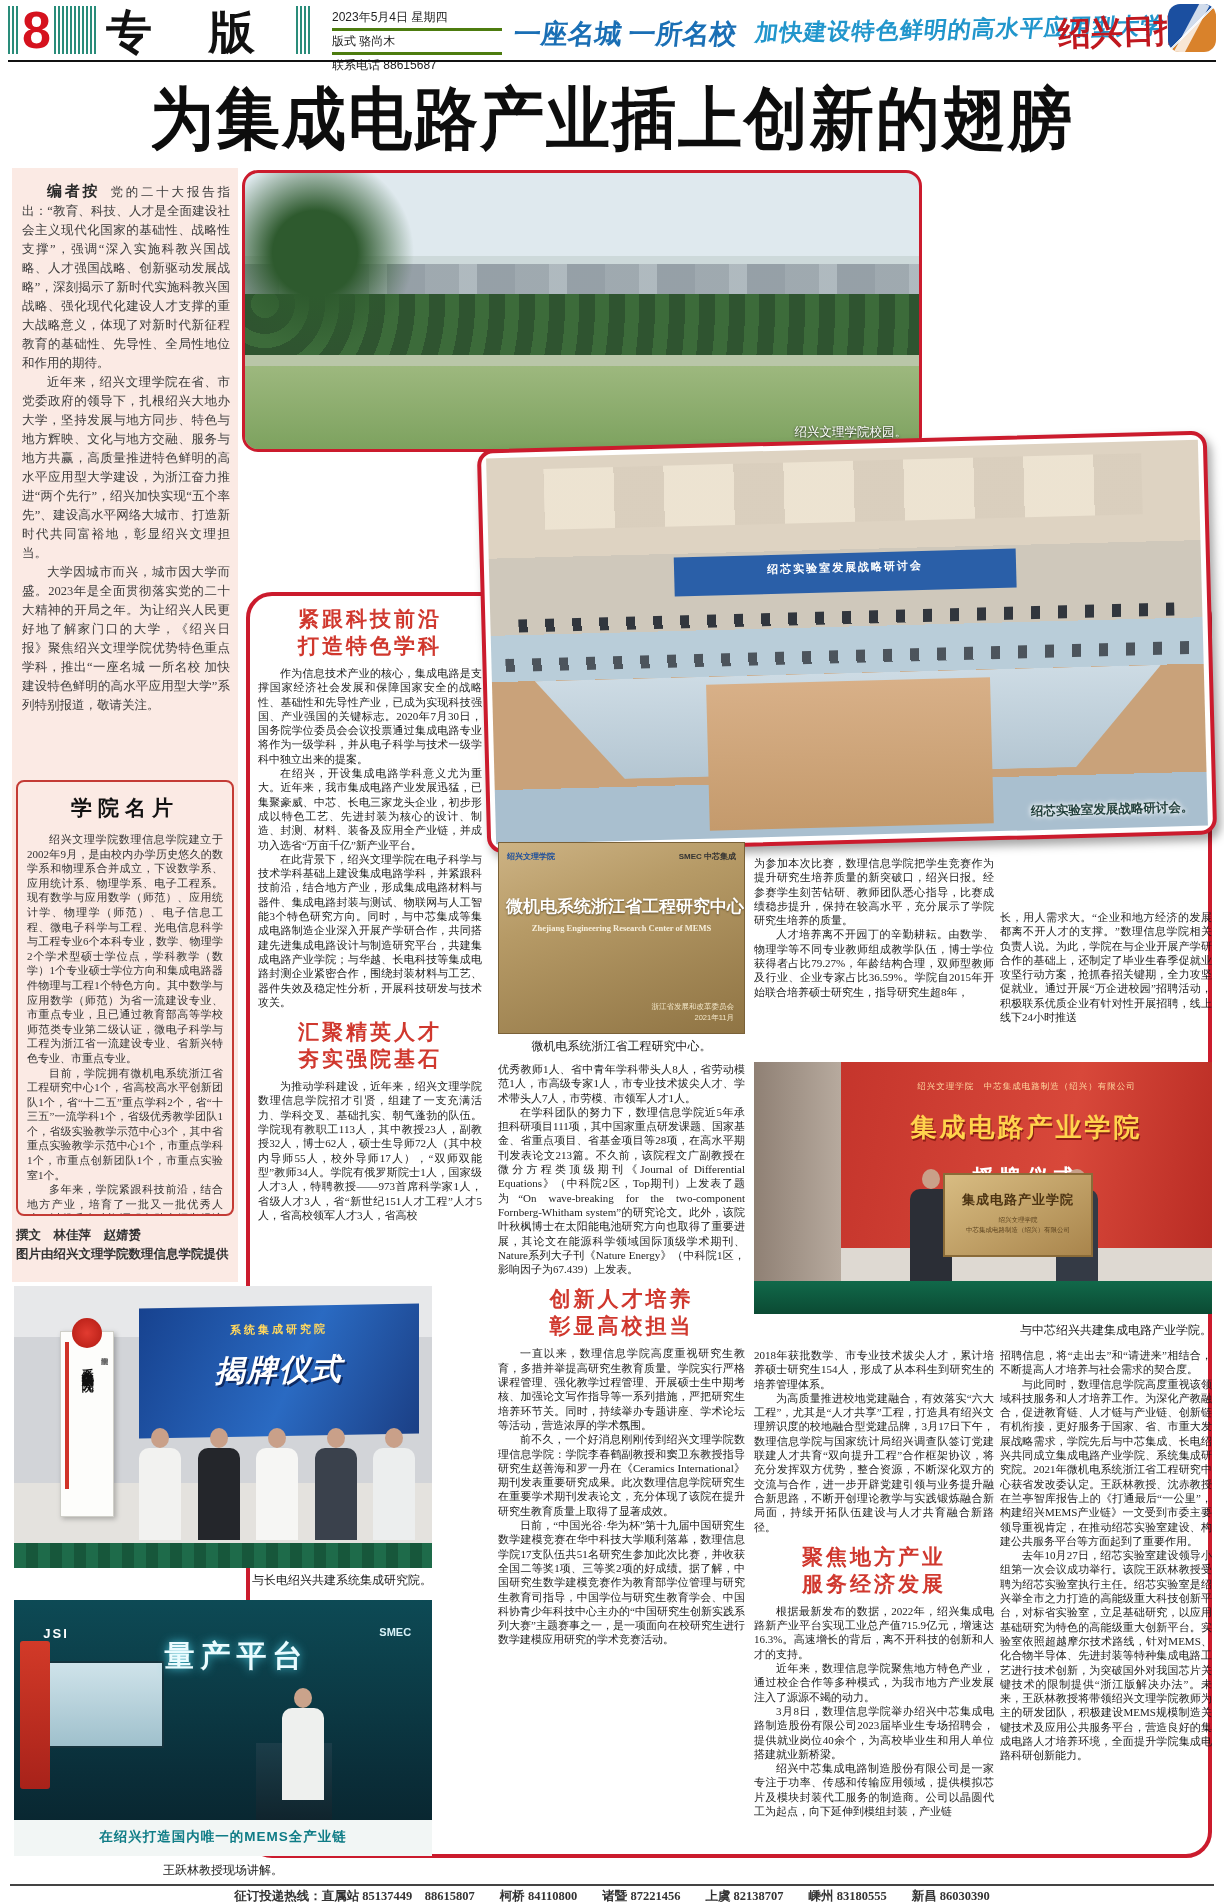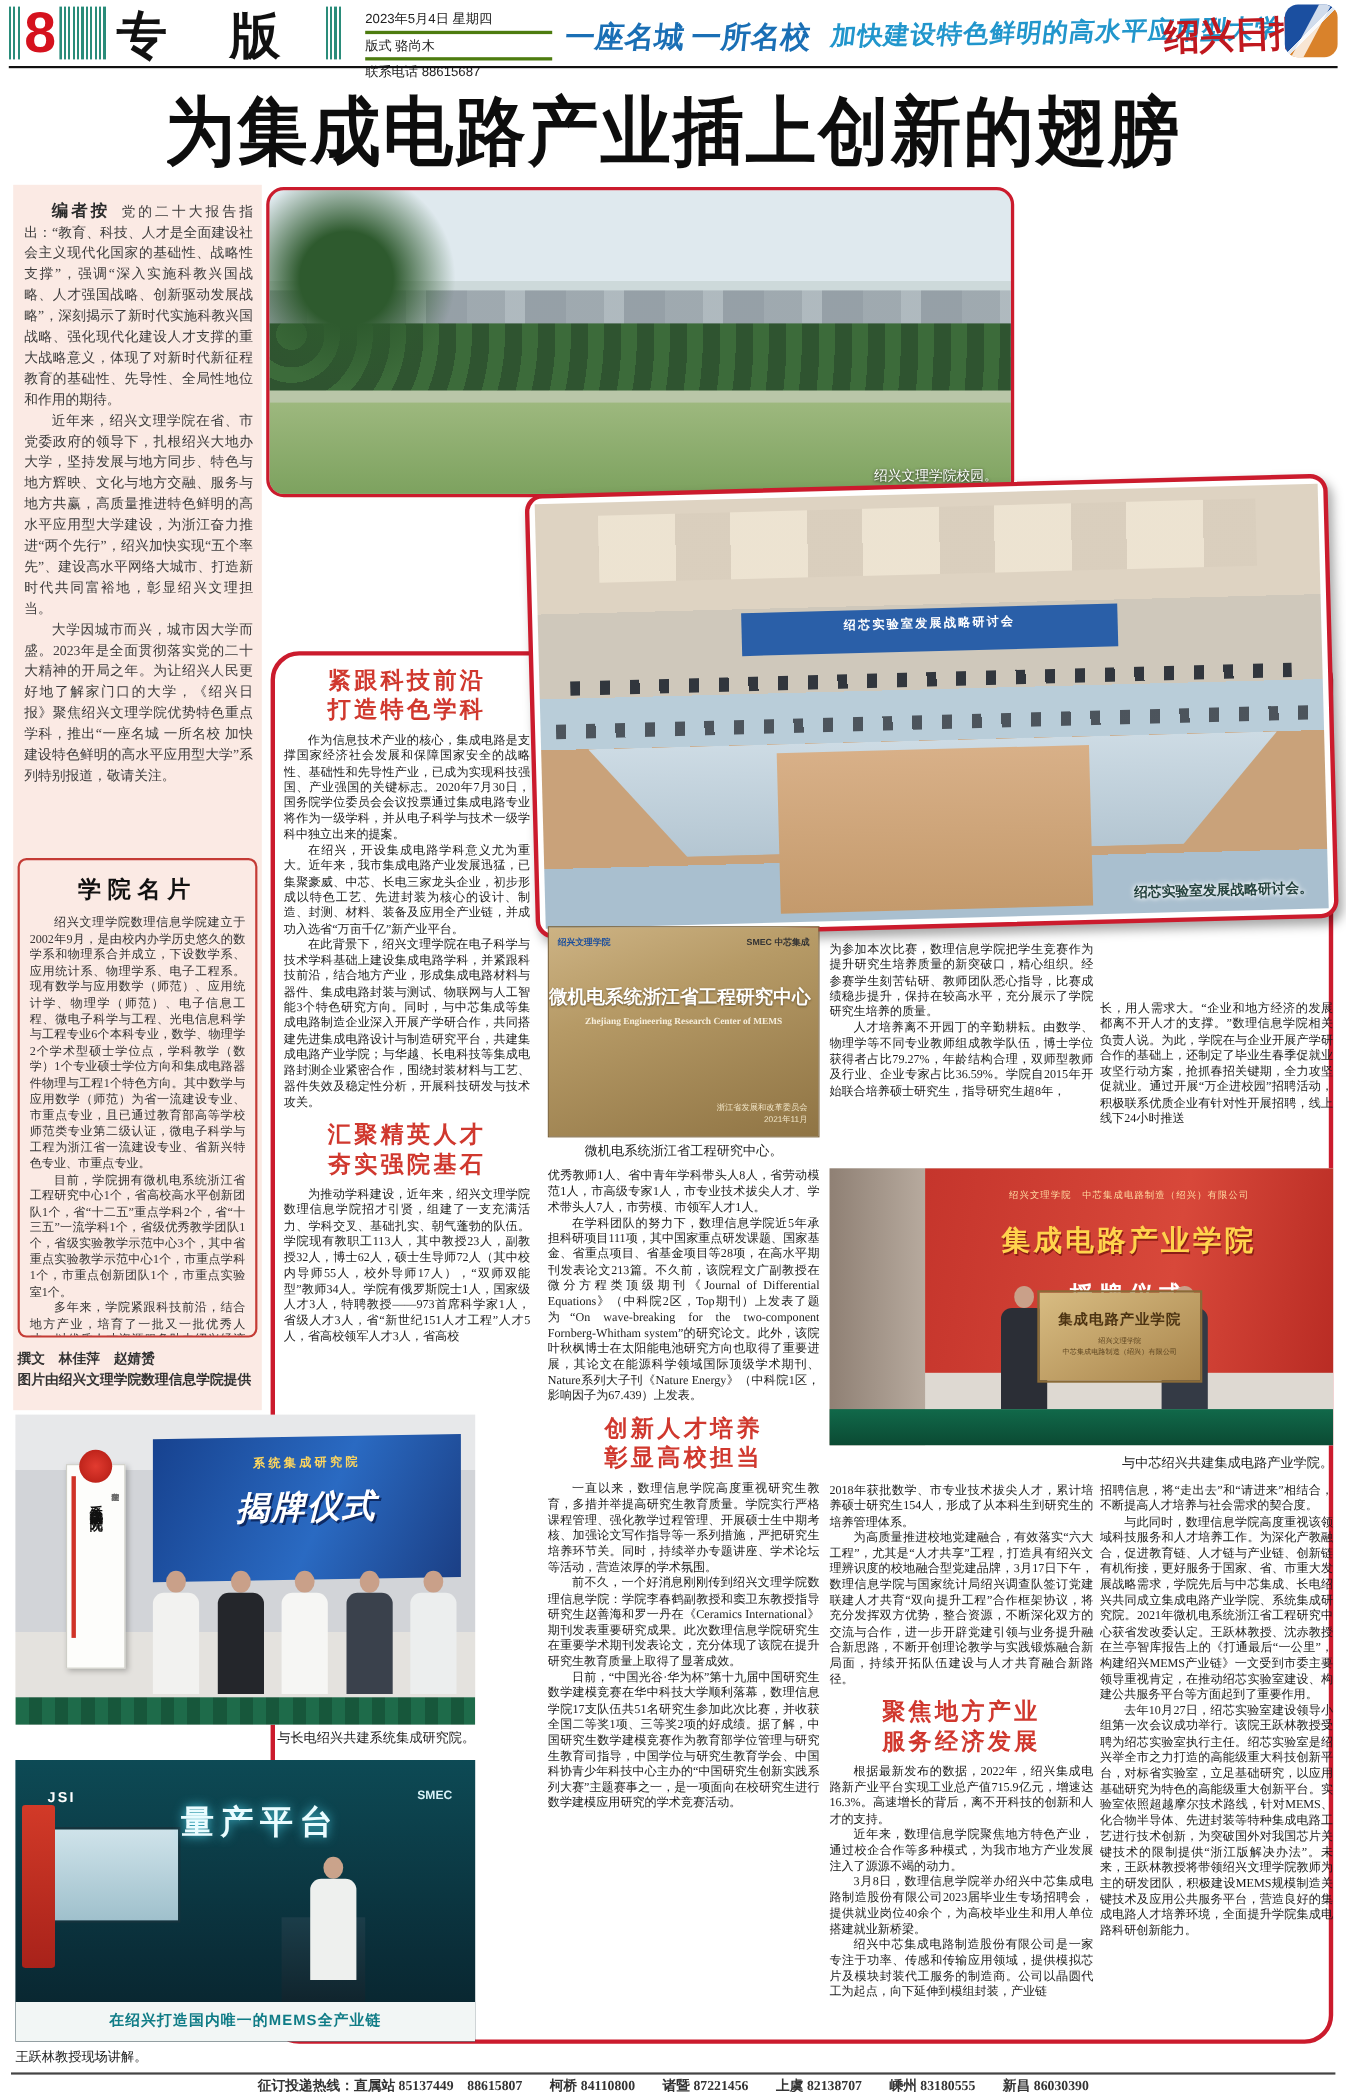--- a/index.html
+++ b/index.html
@@ -49,21 +49,21 @@
   #col4a{top:856px;left:754px;width:240px;height:206px}
   #col4b{top:1348px;left:754px;width:240px;height:532px}
   #col5a{top:910px;left:1000px;width:212px;height:150px}
   #col5b{top:1348px;left:1000px;width:212px;height:532px}
 
   
   .cap{font:12px "Liberation Serif",serif;color:#222;z-index:4}
   #cap-plaque{top:1038px;left:498px;width:247px;text-align:center}
   #cap-award{top:1322px;left:754px;width:458px;text-align:right}
   #cap-unveil{top:1572px;left:14px;width:418px;text-align:right}
-  #cap-lecture{top:1862px;left:14px;width:418px;}
+  #cap-lecture{top:1862px;left:14px;width:418px;text-align:center}
 
   
   .photo{overflow:hidden;z-index:3}
   
   #campus{top:170px;left:242px;width:680px;height:282px;border:3px solid #cb1b2d;border-radius:16px;background:linear-gradient(#dfe9ee 0 30%,#cdd9da 30% 45%,#e4e1d4 45% 55%,#b9c6a8 55%)}
   #campus .skyline{position:absolute;left:0;right:0;top:33%;height:15%;background:repeating-linear-gradient(90deg,#97a1a8 0 34px,#aab4ba 34px 52px,#8c969e 52px 90px);opacity:.85}
   #campus .trees{position:absolute;left:0;right:0;top:44%;height:22%;background:repeating-radial-gradient(circle at 20px 10px,#3c6b3a 0 14px,#2f5430 14px 30px)}
   #campus .water{position:absolute;left:0;right:0;bottom:0;height:30%;background:linear-gradient(#9db87e,#7da25f)}
   #campus .willow{position:absolute;left:-30px;top:-20px;width:200px;height:200px;border-radius:50%;background:radial-gradient(circle,#2e5a2e 30%,rgba(46,90,46,.0) 70%)}
   #cap-campus{position:absolute;right:12px;bottom:8px;color:#fff;text-shadow:0 1px 3px #000;font-size:12.5px}
@@ -76,21 +76,21 @@
   #seminar .r1{top:42%;left:4%;right:4%}
   #seminar .r2{top:52%;left:2%;right:2%;opacity:.8}
   #seminar .skirt{position:absolute;top:58%;left:6%;right:6%;height:26%;background:linear-gradient(#cddbe4,#b4c6d2);clip-path:polygon(0 0,100% 0,86% 100%,14% 100%)}
   #seminar .carpet{position:absolute;top:60%;left:30%;width:40%;height:38%;background:linear-gradient(#d8b088,#c49a6c)}
   #cap-seminar{position:absolute;right:14px;bottom:10px;font:bold 12.5px "Liberation Serif",serif;color:#23413d;text-shadow:0 0 4px #fff,0 0 6px #fff}
   
   #plaque{top:842px;left:498px;width:247px;height:192px;background:linear-gradient(160deg,#cdb384 0%,#b69a66 35%,#8f7444 100%);border:1px solid #7a6138}
   #plaque .orgs{position:absolute;top:8px;left:8px;right:8px;display:flex;justify-content:space-between;font:bold 8px "Liberation Sans",sans-serif}
   #plaque .o1{color:#1d4f9c}
   #plaque .o2{color:#333}
-  #plaque .t1{position:absolute;top:52px;left:0;width:100%;text-align:left;font:bold 17px "Liberation Sans",sans-serif;color:#fff;text-shadow:0 1px 2px #5d4a26}
+  #plaque .t1{position:absolute;top:52px;left:0;width:100%;text-align:right;font:bold 17px "Liberation Sans",sans-serif;color:#fff;text-shadow:0 1px 2px #5d4a26}
   #plaque .t2{position:absolute;top:80px;left:0;width:100%;text-align:center;font:bold 8.5px "Liberation Serif",serif;color:#f7efdc}
   #plaque .iss{position:absolute;right:10px;bottom:10px;text-align:right;font:7.5px "Liberation Sans",sans-serif;color:#f2e6c8;line-height:1.5}
   
   #unveil{top:1286px;left:14px;width:418px;height:282px;background:linear-gradient(#e7e8ea 0 18%,#d2d4d8 18% 70%,#e4e2de 70%)}
   #unveil .backdrop{position:absolute;top:7%;left:30%;width:67%;height:46%;background:linear-gradient(115deg,#17428f,#2a6ac2 55%,#1b3f85);transform:skewY(-1deg)}
   #unveil .bd-s{position:absolute;top:12%;width:100%;text-align:center;font:bold 11px "Liberation Sans",sans-serif;color:#ffd75e;letter-spacing:3px}
   #unveil .bd-b{position:absolute;top:34%;width:100%;text-align:center;font:900 30px "Liberation Sans",sans-serif;color:#fff;font-style:italic;text-shadow:2px 2px 0 #0e2a63;letter-spacing:2px}
   #unveil .sign{position:absolute;left:11%;top:16%;width:13%;height:66%;background:#fdfdfb;border:1px solid #cfcfc8;box-shadow:2px 2px 5px rgba(0,0,0,.25)}
   #unveil .pom{position:absolute;left:50%;top:-14px;width:30px;height:30px;margin-left:-15px;border-radius:50%;background:radial-gradient(circle,#e23b30,#b01a12)}
   #unveil .ribbon{position:absolute;left:4px;top:10px;width:4px;height:80%;background:#d03328}
@@ -305,21 +305,21 @@
     <h3 class="sec-title">
       <span>创新人才培养</span><br>
       <span>彰显高校担当</span>
     </h3>
     <p>一直以来，数理信息学院高度重视研究生教育，多措并举提高研究生教育质量。学院实行严格课程管理、强化教学过程管理、开展硕士生中期考核、加强论文写作指导等一系列措施，严把研究生培养环节关。同时，持续举办专题讲座、学术论坛等活动，营造浓厚的学术氛围。</p>
     <p>前不久，一个好消息刚刚传到绍兴文理学院数理信息学院：学院李春鹤副教授和窦卫东教授指导研究生赵善海和罗一丹在《Ceramics International》期刊发表重要研究成果。此次数理信息学院研究生在重要学术期刊发表论文，充分体现了该院在提升研究生教育质量上取得了显著成效。</p>
     <p>日前，“中国光谷·华为杯”第十九届中国研究生数学建模竞赛在华中科技大学顺利落幕，数理信息学院17支队伍共51名研究生参加此次比赛，并收获全国二等奖1项、三等奖2项的好成绩。据了解，中国研究生数学建模竞赛作为教育部学位管理与研究生教育司指导，中国学位与研究生教育学会、中国科协青少年科技中心主办的“中国研究生创新实践系列大赛”主题赛事之一，是一项面向在校研究生进行数学建模应用研究的学术竞赛活动。</p>
   </div>
 
   <div class="abs bodycol" id="col4a">
-    <p class="cont">为参加本次比赛，数理信息学院把学生竞赛作为提升研究生培养质量的新突破口，精心组织。经参赛学生刻苦钻研、教师团队悉心指导，比赛成绩稳步提升，保持在较高水平，充分展示了学院研究生培养的质量。</p>
+    <p class="cont">为参加本次比赛，数理信息学院把学生竞赛作为提升研究生培养质量的新突破口，绍兴日报。经参赛学生刻苦钻研、教师团队悉心指导，比赛成绩稳步提升，保持在较高水平，充分展示了学院研究生培养的质量。</p>
     <p>人才培养离不开园丁的辛勤耕耘。由数学、物理学等不同专业教师组成教学队伍，博士学位获得者占比79.27%，年龄结构合理，双师型教师及行业、企业专家占比36.59%。学院自2015年开始联合培养硕士研究生，指导研究生超8年，</p>
   </div>
 
   <div class="abs bodycol" id="col4b">
     <p class="cont">2018年获批数学、市专业技术拔尖人才，累计培养硕士研究生154人，形成了从本科生到研究生的培养管理体系。</p>
     <p>为高质量推进校地党建融合，有效落实“六大工程”，尤其是“人才共享”工程，打造具有绍兴文理辨识度的校地融合型党建品牌，3月17日下午，数理信息学院与国家统计局绍兴调查队签订党建联建人才共育“双向提升工程”合作框架协议，将充分发挥双方优势，整合资源，不断深化双方的交流与合作，进一步开辟党建引领与业务提升融合新思路，不断开创理论教学与实践锻炼融合新局面，持续开拓队伍建设与人才共育融合新路径。</p>
     <h3 class="sec-title">
       <span>聚焦地方产业</span><br>
       <span>服务经济发展</span>
     </h3>

